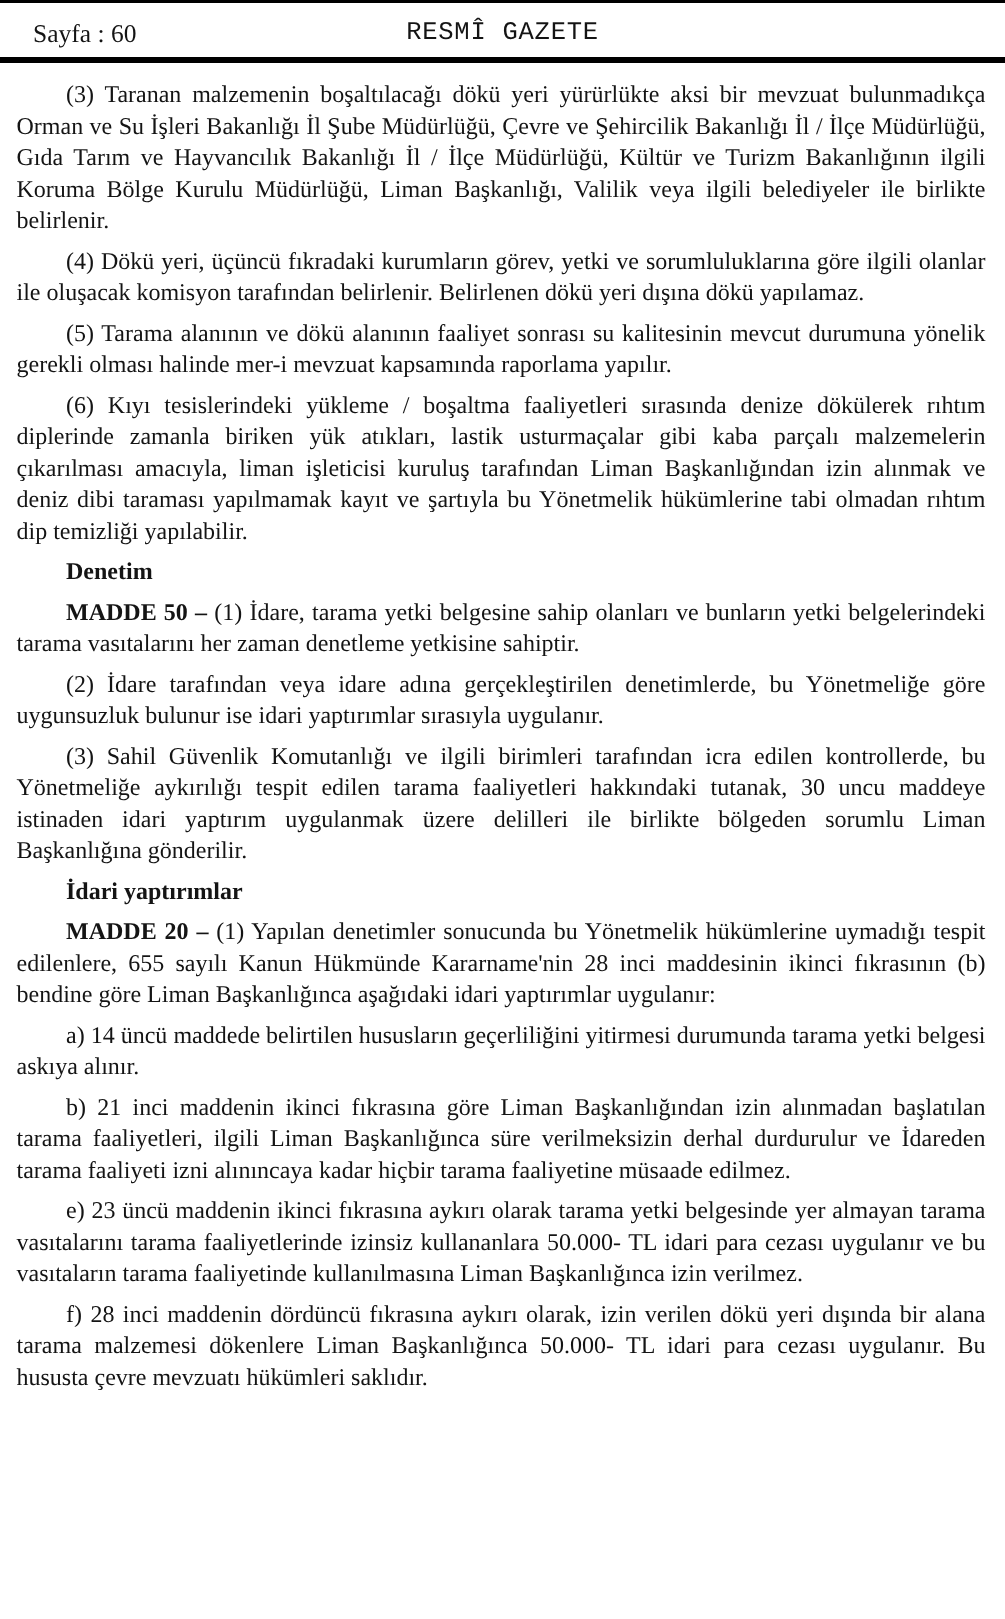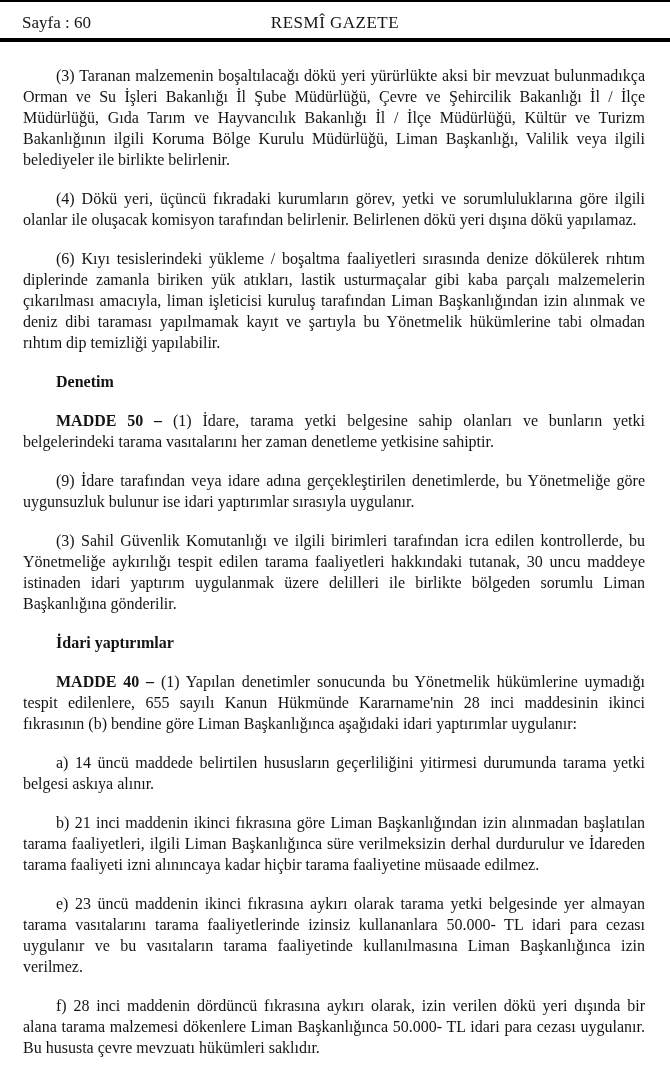--- a/index.html
+++ b/index.html
@@ -27,38 +27,39 @@
     padding: 11px 20px 3px 22px;
     font-size: 17px;
     white-space: nowrap;
   }
   .gazette-header .center-title {
     position: absolute;
     left: 0;
     right: 0;
     text-align: center;
     letter-spacing: 0.5px;
+    font-family: Liberation Mono, monospace;
   }
   .gazette-header { position: relative; }
   .double-rule {
     height: 2px;
     border-top: 2.5px solid #000;
     border-bottom: 2px solid #000;
     width: 100%;
     box-sizing: border-box;
     margin-top: 2px;
   }
   .doc-body {
     padding: 5px 7px 0 5px;
     font-size: 16px;
     line-height: 21px;
     text-align: justify;
   }
   .para {
-    margin: 18px;
+    margin: 6px;
     text-indent: 33px;
   }
   .para.bold {
     font-weight: bold;
   }
   .para b {
     font-weight: bold;
   }
 </style>
 </head>
@@ -69,24 +70,25 @@
 <div class="gazette-header">
   <span>Sayfa : 60</span>
   <span class="center-title">RESMÎ GAZETE</span>
 </div>
 
 <div class="double-rule"></div>
 
 <div class="doc-body">
   <p class="para">(3) Taranan malzemenin boşaltılacağı dökü yeri yürürlükte aksi bir mevzuat bulunmadıkça Orman ve Su İşleri Bakanlığı İl Şube Müdürlüğü, Çevre ve Şehircilik Bakanlığı İl / İlçe Müdürlüğü, Gıda Tarım ve Hayvancılık Bakanlığı İl / İlçe Müdürlüğü, Kültür ve Turizm Bakanlığının ilgili Koruma Bölge Kurulu Müdürlüğü, Liman Başkanlığı, Valilik veya ilgili belediyeler ile birlikte belirlenir.</p>
   <p class="para">(4) Dökü yeri, üçüncü fıkradaki kurumların görev, yetki ve sorumluluklarına göre ilgili olanlar ile oluşacak komisyon tarafından belirlenir. Belirlenen dökü yeri dışına dökü yapılamaz.</p>
+  <p class="para">(5) Tarama alanının ve dökü alanının faaliyet sonrası su kalitesinin mevcut durumuna yönelik gerekli olması halinde mer-i mevzuat kapsamında raporlama yapılır.</p>
   <p class="para">(6) Kıyı tesislerindeki yükleme / boşaltma faaliyetleri sırasında denize dökülerek rıhtım diplerinde zamanla biriken yük atıkları, lastik usturmaçalar gibi kaba parçalı malzemelerin çıkarılması amacıyla, liman işleticisi kuruluş tarafından Liman Başkanlığından izin alınmak ve deniz dibi taraması yapılmamak kayıt ve şartıyla bu Yönetmelik hükümlerine tabi olmadan rıhtım dip temizliği yapılabilir.</p>
   <p class="para bold">Denetim</p>
   <p class="para"><b>MADDE 50 – </b><span>(1) İdare, tarama yetki belgesine sahip olanları ve bunların yetki belgelerindeki tarama vasıtalarını her zaman denetleme yetkisine sahiptir.</span></p>
-  <p class="para">(9) İdare tarafından veya idare adına gerçekleştirilen denetimlerde, bu Yönetmeliğe göre uygunsuzluk bulunur ise idari yaptırımlar sırasıyla uygulanır.</p>
+  <p class="para">(2) İdare tarafından veya idare adına gerçekleştirilen denetimlerde, bu Yönetmeliğe göre uygunsuzluk bulunur ise idari yaptırımlar sırasıyla uygulanır.</p>
   <p class="para">(3) Sahil Güvenlik Komutanlığı ve ilgili birimleri tarafından icra edilen kontrollerde, bu Yönetmeliğe aykırılığı tespit edilen tarama faaliyetleri hakkındaki tutanak, 30 uncu maddeye istinaden idari yaptırım uygulanmak üzere delilleri ile birlikte bölgeden sorumlu Liman Başkanlığına gönderilir.</p>
   <p class="para bold">İdari yaptırımlar</p>
-  <p class="para"><b>MADDE 40 – </b><span>(1) Yapılan denetimler sonucunda bu Yönetmelik hükümlerine uymadığı tespit edilenlere, 655 sayılı Kanun Hükmünde Kararname'nin 28 inci maddesinin ikinci fıkrasının (b) bendine göre Liman Başkanlığınca aşağıdaki idari yaptırımlar uygulanır:</span></p>
+  <p class="para"><b>MADDE 20 – </b><span>(1) Yapılan denetimler sonucunda bu Yönetmelik hükümlerine uymadığı tespit edilenlere, 655 sayılı Kanun Hükmünde Kararname'nin 28 inci maddesinin ikinci fıkrasının (b) bendine göre Liman Başkanlığınca aşağıdaki idari yaptırımlar uygulanır:</span></p>
   <p class="para">a) 14 üncü maddede belirtilen hususların geçerliliğini yitirmesi durumunda tarama yetki belgesi askıya alınır.</p>
   <p class="para">b) 21 inci maddenin ikinci fıkrasına göre Liman Başkanlığından izin alınmadan başlatılan tarama faaliyetleri, ilgili Liman Başkanlığınca süre verilmeksizin derhal durdurulur ve İdareden tarama faaliyeti izni alınıncaya kadar hiçbir tarama faaliyetine müsaade edilmez.</p>
   <p class="para">e) 23 üncü maddenin ikinci fıkrasına aykırı olarak tarama yetki belgesinde yer almayan tarama vasıtalarını tarama faaliyetlerinde izinsiz kullananlara 50.000- TL idari para cezası uygulanır ve bu vasıtaların tarama faaliyetinde kullanılmasına Liman Başkanlığınca izin verilmez.</p>
   <p class="para">f) 28 inci maddenin dördüncü fıkrasına aykırı olarak, izin verilen dökü yeri dışında bir alana tarama malzemesi dökenlere Liman Başkanlığınca 50.000- TL idari para cezası uygulanır. Bu hususta çevre mevzuatı hükümleri saklıdır.</p>
 </div>
 
 </body></html>

